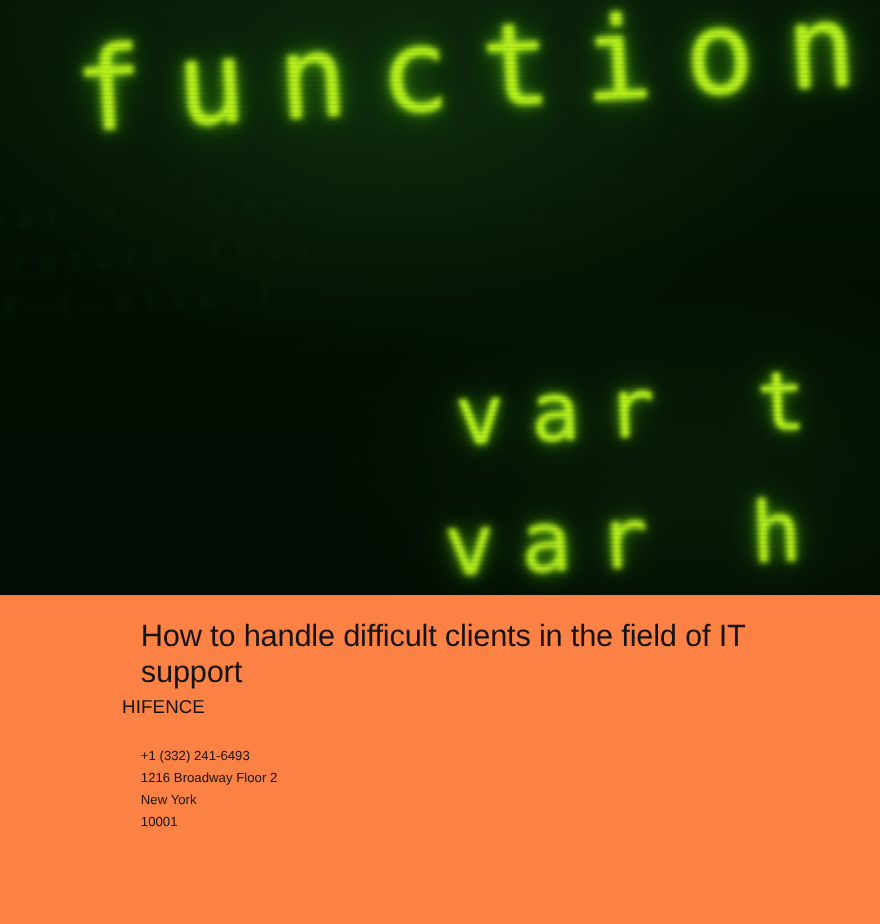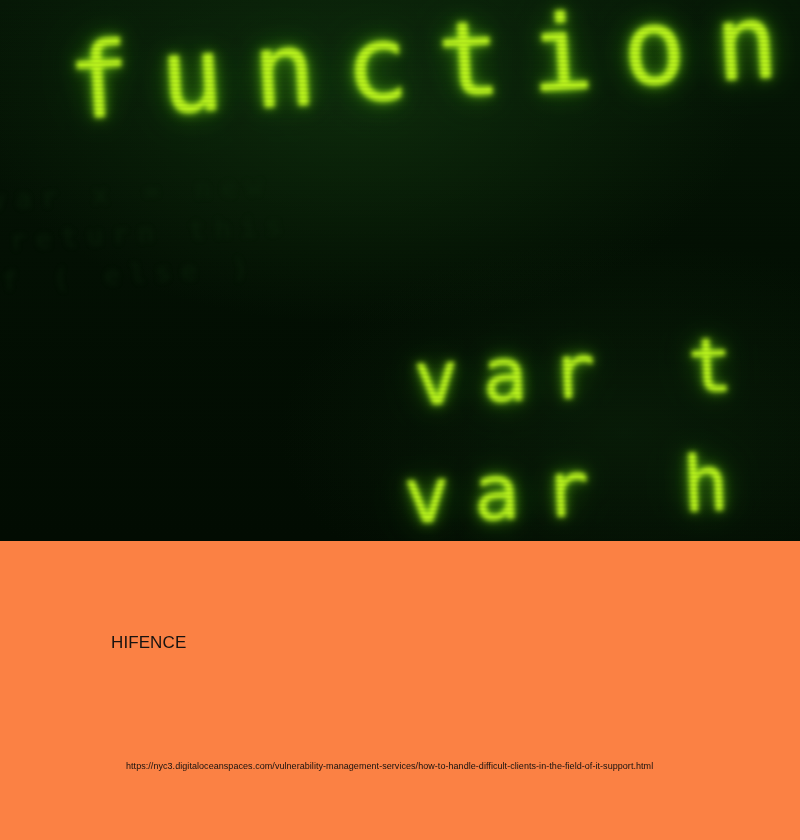--- a/index.html
+++ b/index.html
@@ -183,19 +183,25 @@
     <div class="ghost-line ghost-3">if ( else )</div>
 
     <div class="code-line line-function">function</div>
     <div class="code-line line-var-t">var t</div>
     <div class="code-line line-var-h">var h</div>
 
     <div class="scanlines"></div>
   </div>
 
   <div class="panel">
+    <h1 class="title">How to handle difficult clients in the field of IT support</h1>
     <div class="brand">HIFENCE</div>
 
-
-    <div class="source-url">https://nyc3.digitaloceanspaces.com/vulnerability-management-services/how-to-handle-difficult-clients-in-the-field-of-it-support.html</div>
+    <ul class="contact">
+      <li>+1 (332) 241-6493</li>
+      <li>1216 Broadway Floor 2</li>
+      <li>New York</li>
+      <li>10001</li>
+    </ul>
+
   </div>
 
 </div>
 
 </body></html>

